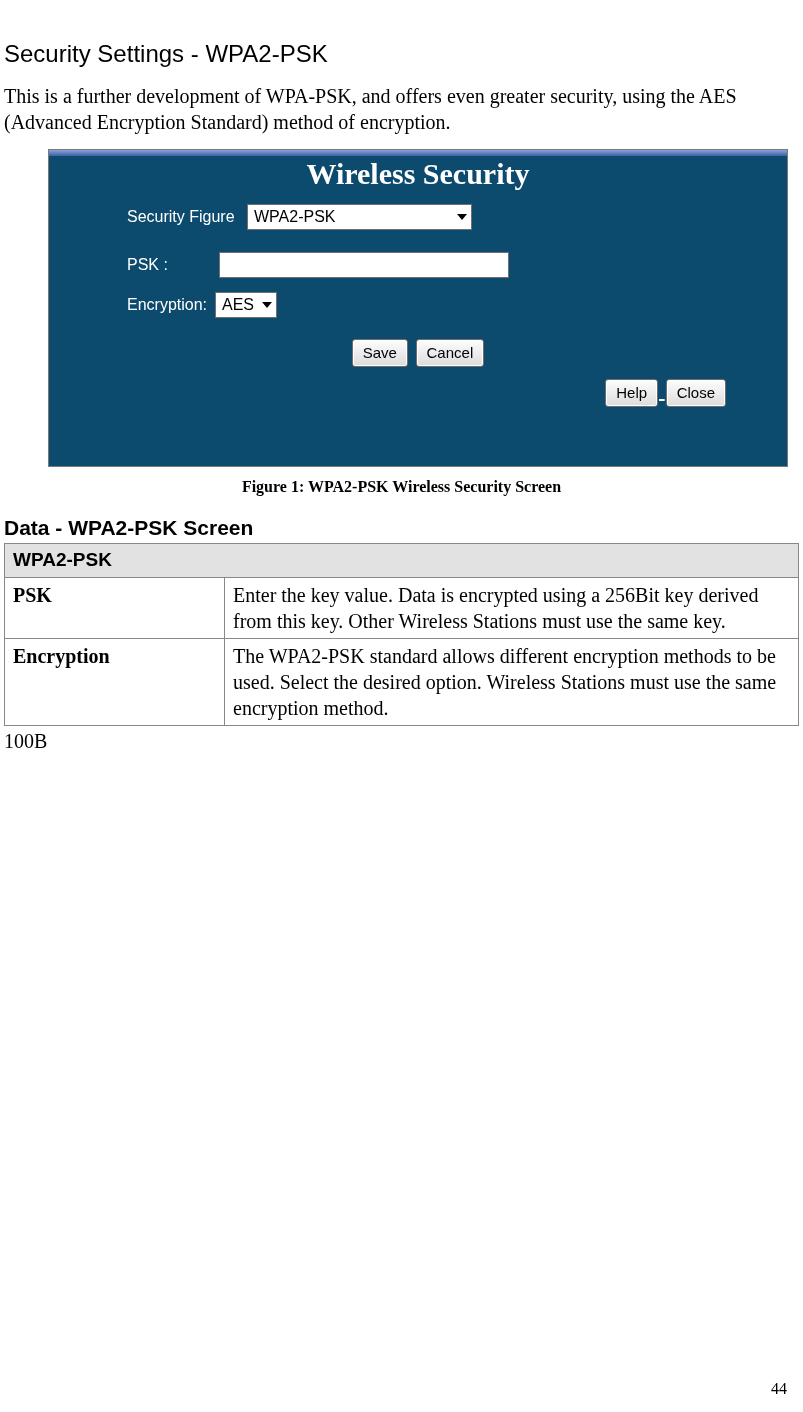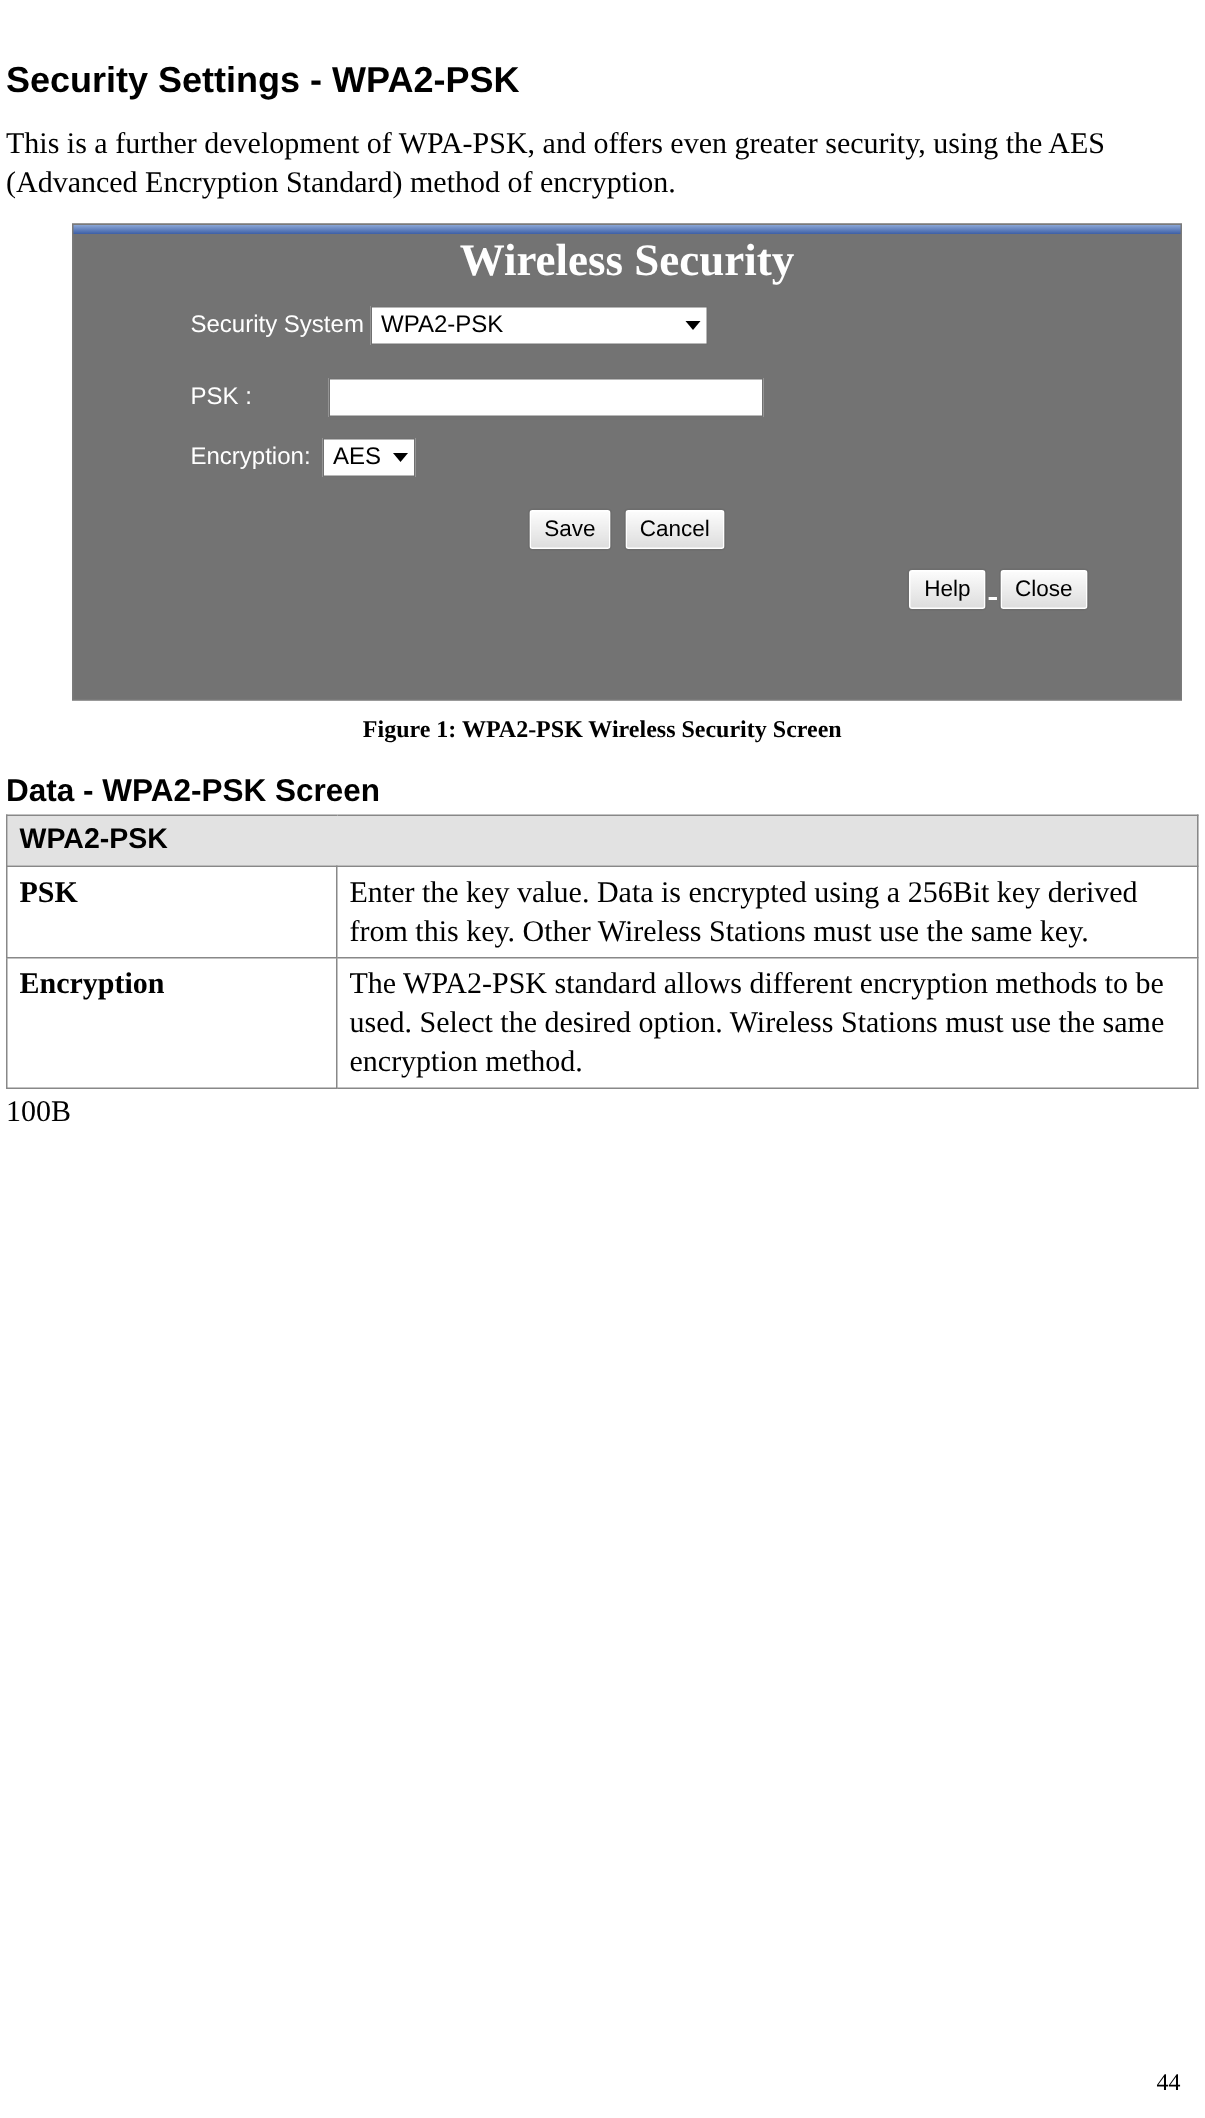--- a/index.html
+++ b/index.html
@@ -7,35 +7,35 @@
     font-family: "Times New Roman", Times, serif;
     font-size: 20px;
     color: #000;
     margin: 0;
     padding: 10px 4px 10px 4px;
     width: 803px;
     line-height: 1.3;
   }
   h2.section {
     font-family: Arial, Helvetica, sans-serif;
-    font-weight: bold;
+    font-weight: normal;
     font-size: 24px;
     margin: 28px 0 14px 0;
   }
   p.body {
     margin: 0 0 14px 0;
   }
   .figure-wrap {
     margin: 0 0 10px 44px;
     width: 740px;
   }
   .router-screen {
     width: 740px;
     height: 318px;
-    background: #737373;
+    background: #0c4a6e;
     border: 1px solid #7a7a7a;
     position: relative;
     color: #fff;
     font-family: Arial, Helvetica, sans-serif;
   }
   .router-topbar {
     position: absolute;
     top: 0; left: 0; right: 0; height: 6px;
     background: linear-gradient(#8aa6d6, #3d5fa6);
   }
@@ -166,21 +166,21 @@
 <h2 class="section">Security Settings - WPA2-PSK</h2>
 
 <p class="body">This is a further development of WPA-PSK, and offers even greater security, using the AES (Advanced Encryption Standard) method of encryption.</p>
 
 <div class="figure-wrap">
   <div class="router-screen">
     <div class="router-topbar"></div>
     <div class="router-title">Wireless Security</div>
 
     <div class="router-row row-sec">
-      <span class="router-label">Security System</span>
+      <span class="router-label">Security Figure</span>
       <span class="select-ctl select-sec">
         <span>WPA2-PSK</span>
         <span class="select-arrow"></span>
       </span>
     </div>
 
     <div class="router-row row-psk">
       <span class="router-label-psk">PSK :</span>
       <span class="text-ctl"></span>
     </div>

